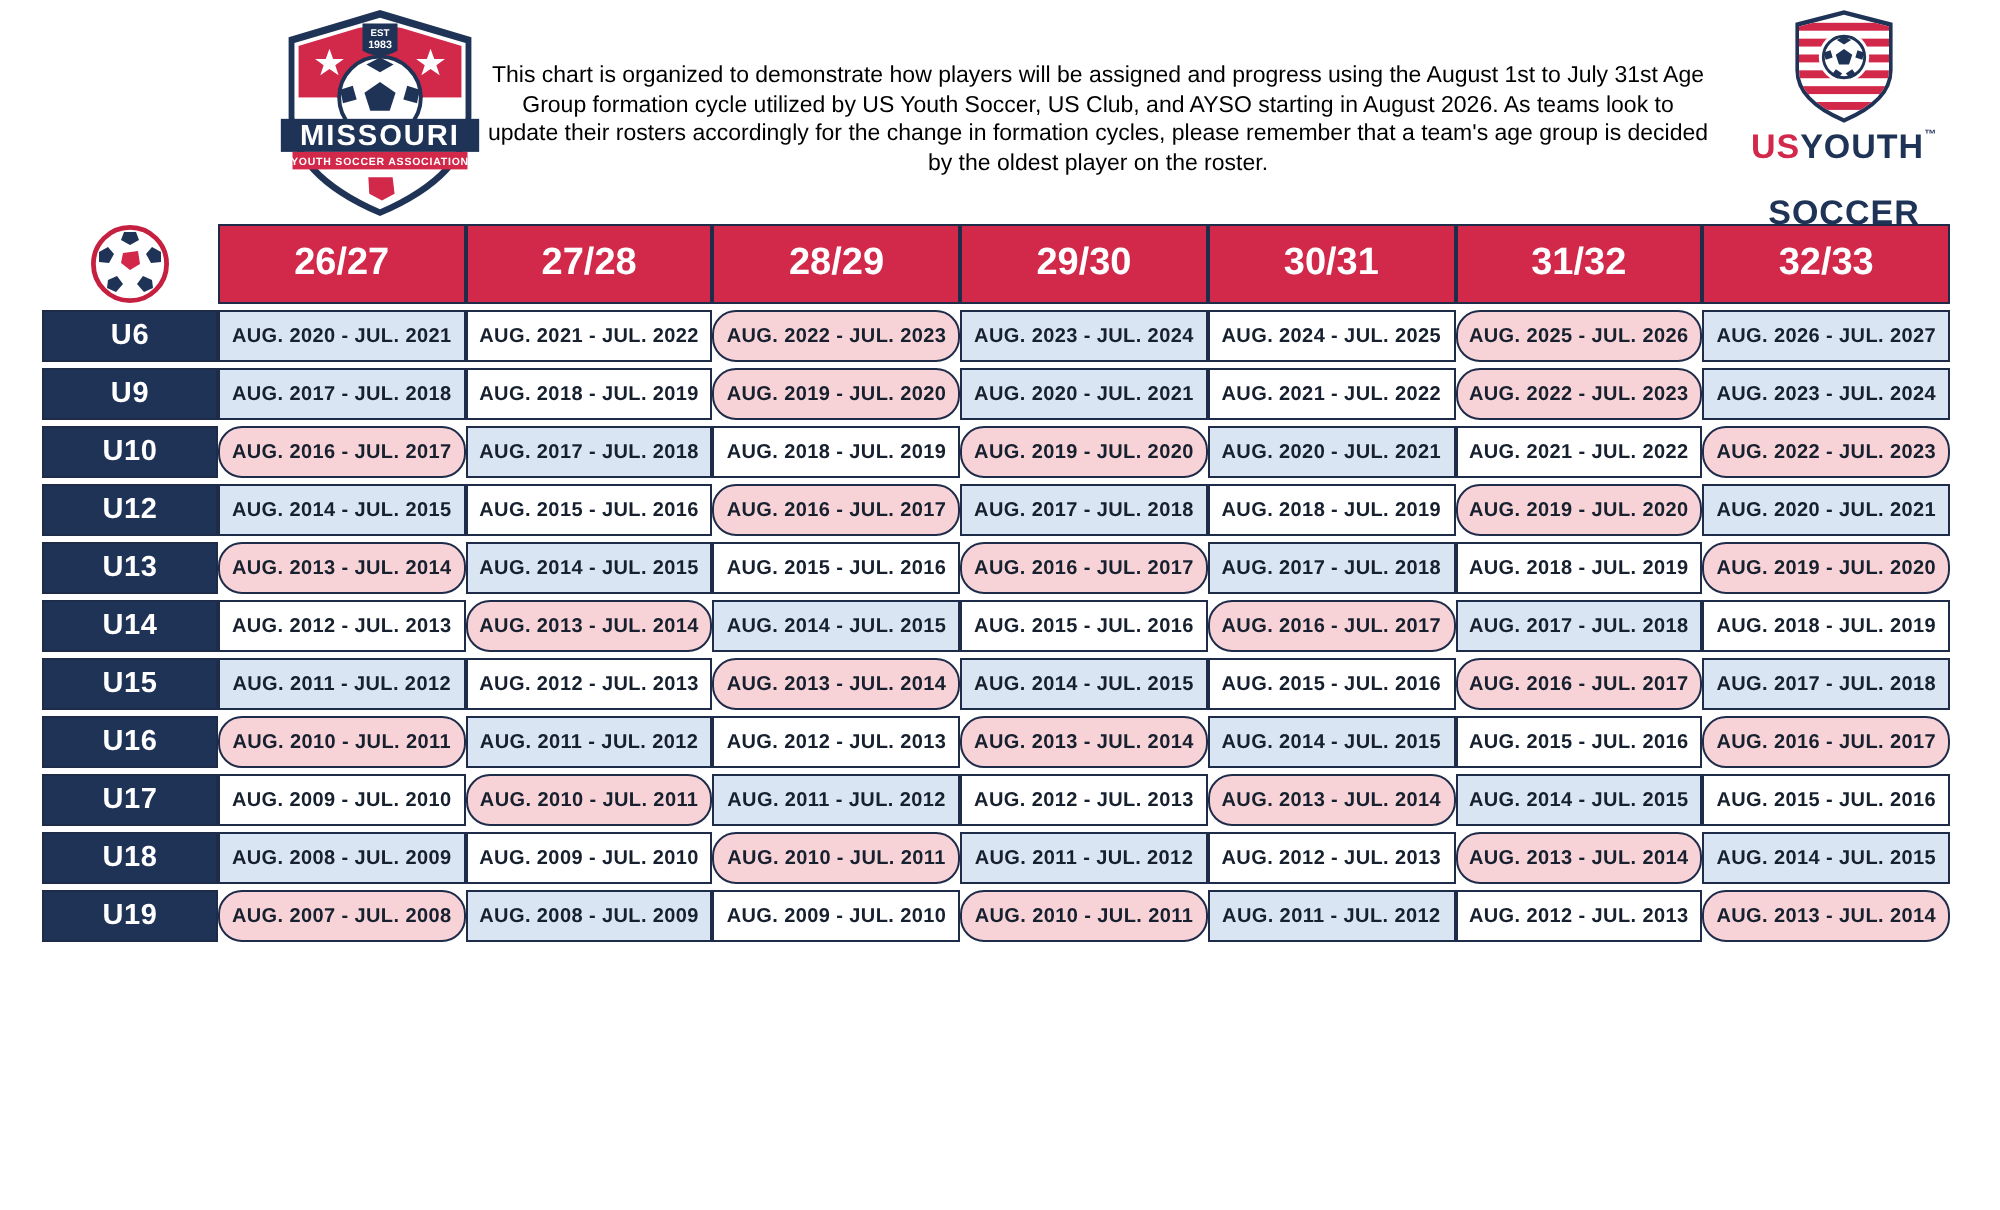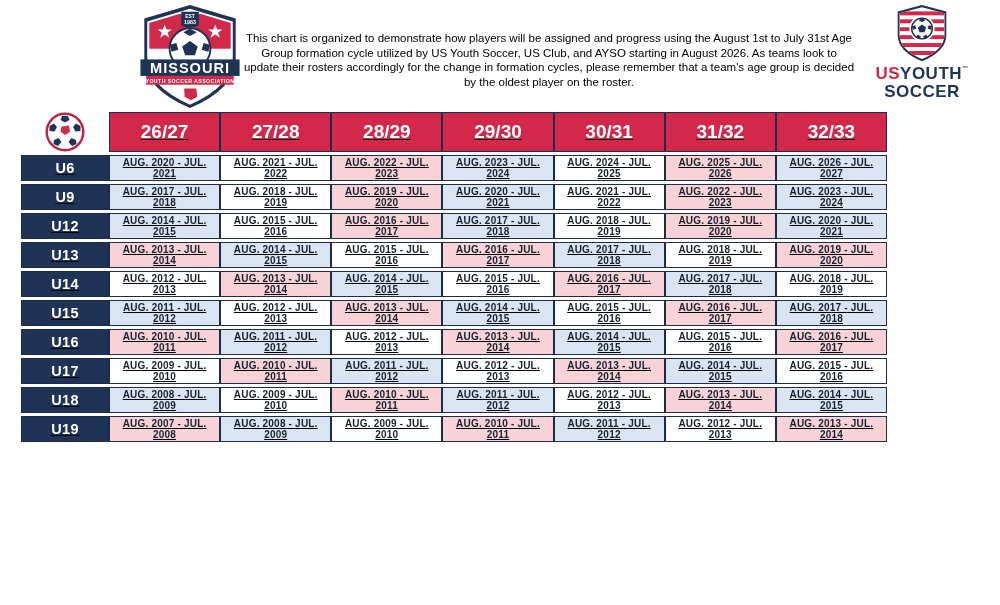--- a/index.html
+++ b/index.html
@@ -12,26 +12,26 @@
   .topbar{position:absolute;left:0;top:0;width:1000px;height:110px;}
   .mo-logo{position:absolute;left:139px;top:4px;width:102px;height:105px;}
   .desc{
     position:absolute;left:242px;top:31px;width:614px;
     font-size:11.5px;line-height:14.6px;text-align:center;color:#000;
   }
   .usys{position:absolute;left:848px;top:3px;width:148px;height:104px;text-align:center;}
   .usys-shield{display:block;margin:0 auto;width:54px;height:60px;}
   .usys-words{font-weight:bold;line-height:1;margin-top:2px;letter-spacing:.5px;}
   .usys-line1{font-size:17px;}
-  .usys-line2{font-size:17px;margin-top:1px;}
+  .usys-line2{font-size:17px;margin-top:16px;}
   .usys .red{color:var(--red);}
   .usys .navy{color:var(--navy);}
   .usys .tm{font-size:6px;vertical-align:top;color:var(--navy);}
   
-  .table-wrap{position:absolute;left:21px;top:109px;width:866px;text-decoration:underline;}
+  .table-wrap{position:absolute;left:21px;top:109px;width:954px;}
   table{
     width:100%;table-layout:fixed;
     border-collapse:separate;border-spacing:0 3px;
   }
   col.age-col{width:88px;}
   th,td{padding:0;text-align:center;vertical-align:middle;}
   th.corner{background:transparent;border:none;}
   th.season{
     background:var(--red);color:#fff;border:1px solid var(--border);
     height:37px;font-size:19px;font-weight:bold;
@@ -39,21 +39,21 @@
   th.age{
     background:var(--navy);color:#fff;border:1px solid var(--border);
     height:24px;font-size:14.5px;font-weight:bold;letter-spacing:.3px;margin-left:48px;
   }
   td{
     border:1px solid var(--border);height:24px;
     font-size:10px;font-weight:bold;color:#17202e;letter-spacing:.2px;
   }
   td.c-blue{background:var(--cellblue);}
   td.c-white{background:var(--cellwhite);}
-  td.c-pink{background:var(--cellpink);}
+  td.c-pink{background:var(--cellpink);border-radius:12px;}
   .ball-corner{width:40px;height:40px;display:block;margin:0 auto;}
 </style>
 </head>
 <body>
 
 <div class="topbar">
 
   <svg class="mo-logo" viewBox="0 0 104 108">
     <defs>
       <clipPath id="moClip">
@@ -173,20 +173,30 @@
           <th class="age">U9</th>
           <td class="c-blue">AUG. 2017 - JUL. 2018</td>
           <td class="c-white">AUG. 2018 - JUL. 2019</td>
           <td class="c-pink">AUG. 2019 - JUL. 2020</td>
           <td class="c-blue">AUG. 2020 - JUL. 2021</td>
           <td class="c-white">AUG. 2021 - JUL. 2022</td>
           <td class="c-pink">AUG. 2022 - JUL. 2023</td>
           <td class="c-blue">AUG. 2023 - JUL. 2024</td>
         </tr>
         <tr>
+          <th class="age">U10</th>
+          <td class="c-pink">AUG. 2016 - JUL. 2017</td>
+          <td class="c-blue">AUG. 2017 - JUL. 2018</td>
+          <td class="c-white">AUG. 2018 - JUL. 2019</td>
+          <td class="c-pink">AUG. 2019 - JUL. 2020</td>
+          <td class="c-blue">AUG. 2020 - JUL. 2021</td>
+          <td class="c-white">AUG. 2021 - JUL. 2022</td>
+          <td class="c-pink">AUG. 2022 - JUL. 2023</td>
+        </tr>
+        <tr>
           <th class="age">U12</th>
           <td class="c-blue">AUG. 2014 - JUL. 2015</td>
           <td class="c-white">AUG. 2015 - JUL. 2016</td>
           <td class="c-pink">AUG. 2016 - JUL. 2017</td>
           <td class="c-blue">AUG. 2017 - JUL. 2018</td>
           <td class="c-white">AUG. 2018 - JUL. 2019</td>
           <td class="c-pink">AUG. 2019 - JUL. 2020</td>
           <td class="c-blue">AUG. 2020 - JUL. 2021</td>
         </tr>
         <tr>

